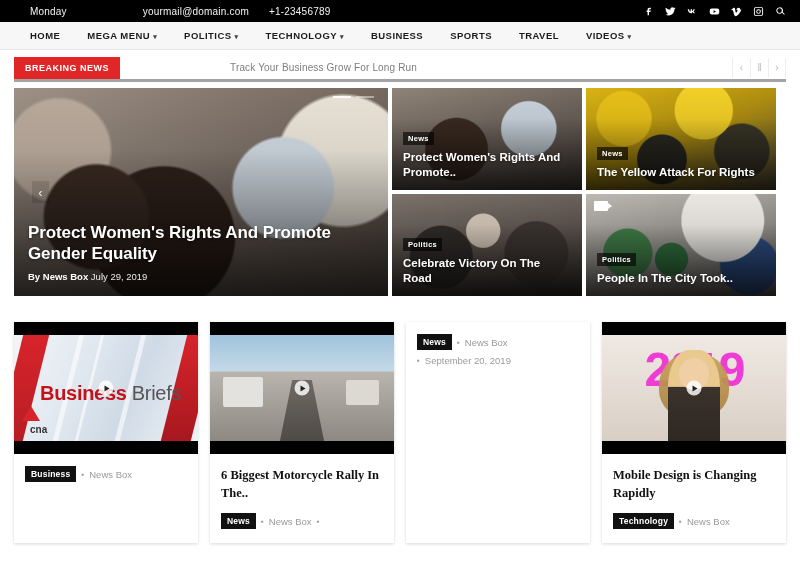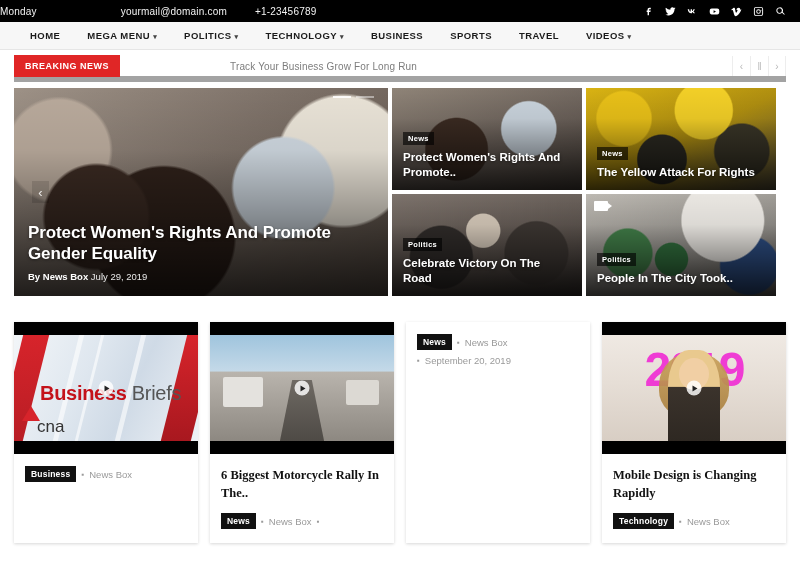--- a/index.html
+++ b/index.html
@@ -15,21 +15,21 @@
   
   .topbar {
     height: 22px;
     background: #000000;
     color: #ffffff;
     display: flex;
     align-items: center;
     padding: 0 14px 0 0;
     font-size: 10px;
   }
-  .topbar-left { display: flex; align-items: center; padding-left: 0; gap: 16px; }
+  .topbar-left { display: flex; align-items: center; padding-left: 30px; gap: 8px; }
   .tb-day { font-size: 10px; color: #f2f2f2; letter-spacing: .2px; }
   .tb-mail { font-size: 10px; color: #f2f2f2; margin-left: 68px; letter-spacing: .2px; }
   .tb-phone { font-size: 10px; color: #f2f2f2; margin-left: 12px; letter-spacing: .2px; }
   .topbar-right { margin-left: auto; display: flex; align-items: center; gap: 11px; }
   .soc { width: 11px; height: 11px; display: block; fill: #ffffff; }
 
   
   .mainnav {
     height: 28px;
     background: #f7f7f7;
@@ -60,21 +60,21 @@
     align-items: center;
     padding: 0 14px;
     position: relative;
   }
   .breaking-inner {
     width: 772px;
     margin: 0 auto;
     height: 26px;
     display: flex;
     align-items: center;
-    border-bottom: 6px solid #a3a3a3;
+    border-bottom: 3px solid #a3a3a3;
     position: relative;
   }
   .breaking-badge {
     background: #e02626;
     color: #fff;
     font-size: 9px;
     font-weight: 700;
     letter-spacing: .5px;
     padding: 6px 11px;
     white-space: nowrap;
@@ -278,21 +278,21 @@
     position: relative; overflow: hidden;
   }
   .th-cna .stripeL { position:absolute; left:-4px; top:0; bottom:0; width:26px;
     background: linear-gradient(#d7242b,#b81d24); transform: skewX(-14deg); }
   .th-cna .stripeR { position:absolute; right:-6px; top:0; bottom:0; width:30px;
     background: linear-gradient(#d7242b,#a8181f); transform: skewX(-14deg); }
   .th-cna .diag { position:absolute; top:0; bottom:0; width:5px; background:rgba(255,255,255,.6); transform: skewX(-14deg); }
   .th-cna .bbtxt { position:absolute; left:26px; top:44%; font-size:20px; font-weight:700; color:#c4121a;
     font-family:"Liberation Sans",sans-serif; letter-spacing:-.3px; }
   .th-cna .bbtxt span { color:#555; font-weight:400; }
-  .th-cna .cnalogo { position:absolute; left:23px; bottom:6px; color:#333; font-size:17px; font-weight:400; line-height:1; }
+  .th-cna .cnalogo { position:absolute; left:16px; bottom:6px; color:#333; font-size:10px; font-weight:700; line-height:1; }
   .th-cna .cnatri { position:absolute; left:8px; bottom:20px; width:0;height:0;
     border-left:9px solid transparent; border-right:9px solid transparent; border-bottom:15px solid #d7242b; }
 
   .th-road {
     background:
       linear-gradient(#9fc4dd 0%, #c4d9e8 34%, #b9b4ad 35%, #8d8881 100%);
     position: relative; overflow:hidden;
   }
   .th-road:after {
     content:""; position:absolute; left:38%; right:38%; bottom:0; top:42%;

